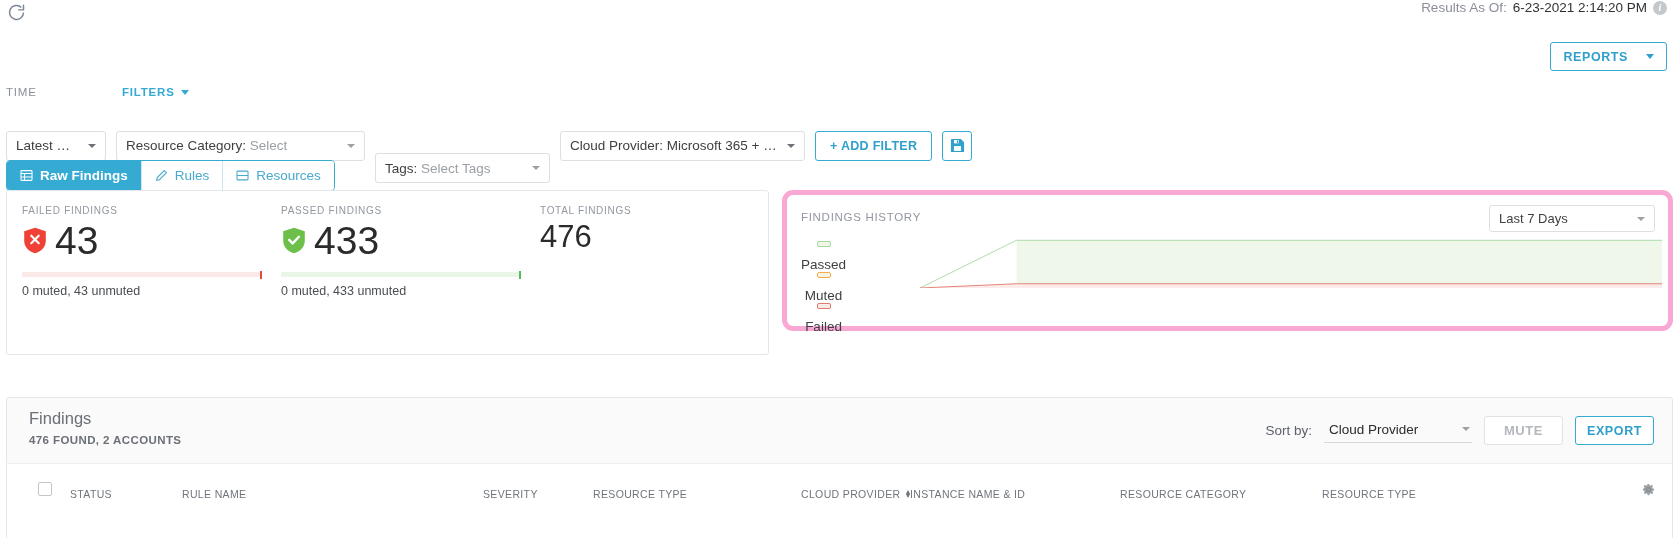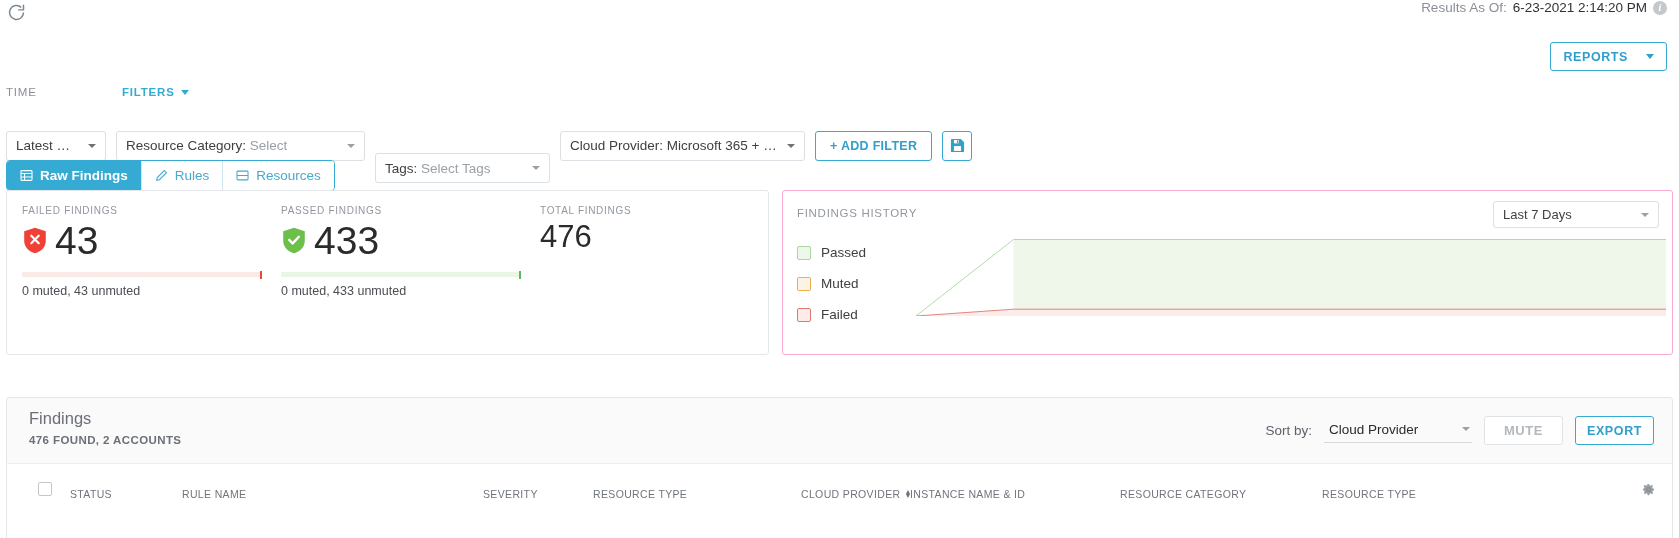--- a/index.html
+++ b/index.html
@@ -140,38 +140,38 @@
   .bar-tick.passed { background: #5cb85c; }
   .muted-note { margin-top: 7px; font-size: 12.5px; color: #4a4d52; }
 
   .stat-extra {
     position: absolute; left: 15px; top: 116px;
     font-size: 12.5px; color: #5d6169; line-height: 1.55;
   }
 
   
   .chart-panel {
-    position: absolute; left: 782px; top: 190px; width: 891px; height: 165px;
-    background: #fff; border: 1px solid #f9a8d4; border-radius: 3px;
+    position: absolute; left: 782px; top: 190px; width: 891px; height: 141px;
+    background: #fff; border: 5px solid #f9a8d4; border-radius: 11px;
   }
   .chart-title {
     position: absolute; left: 14px; top: 16px;
     font-size: 11.5px; letter-spacing: .7px; color: #9297a0;
   }
   .range-sel {
     position: absolute; right: 13px; top: 10px;
     width: 166px; height: 27px; border: 1px solid #dcdfe3; border-radius: 3px;
     background: #fff; display: flex; align-items: center;
     justify-content: space-between; padding: 0 9px;
     font-size: 13px; color: #3e3f42; cursor: pointer;
   }
   .legend { position: absolute; left: 14px; top: 46px; }
   .legend-item {
     display: flex; align-items: center; gap: 10px; height: 31px;
-    font-size: 13.5px; color: #3e3f42;
+    font-size: 13.5px; color: #3e3f42; flex-direction: column;
   }
   .legend-swatch {
     width: 14px; height: 14px; border-radius: 2px; border: 1px solid;
   }
   .chart-area {
     position: absolute; left: 133px; top: 40px; right: 6px; bottom: 38px;
   }
   .chart-area svg { display: block; width: 100%; height: 100%; }
 
   

